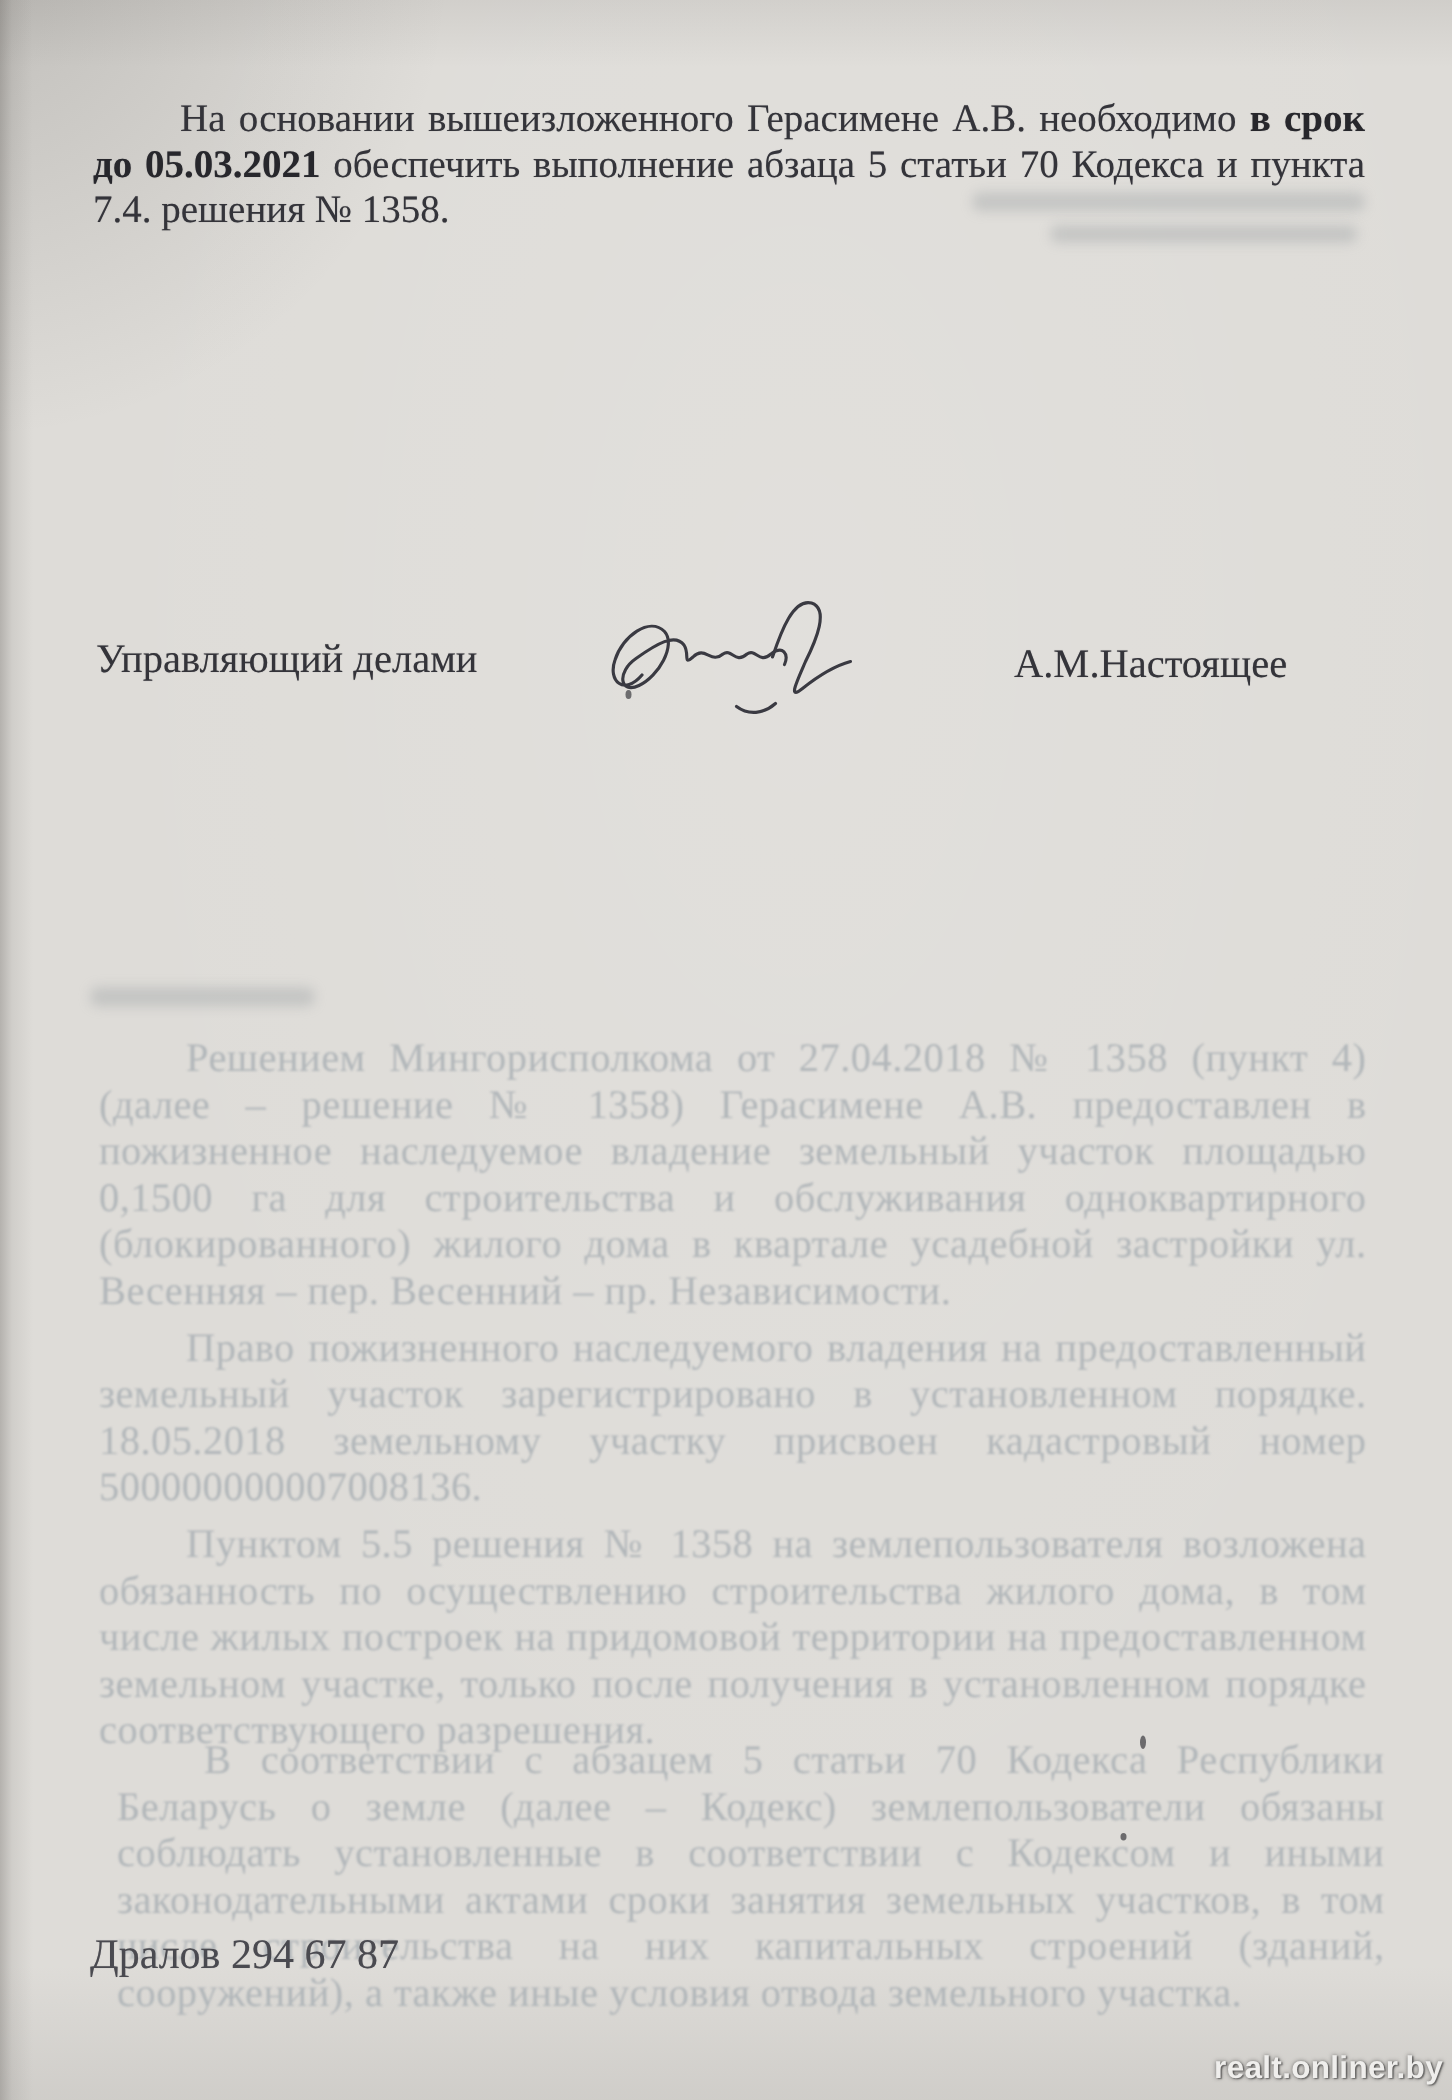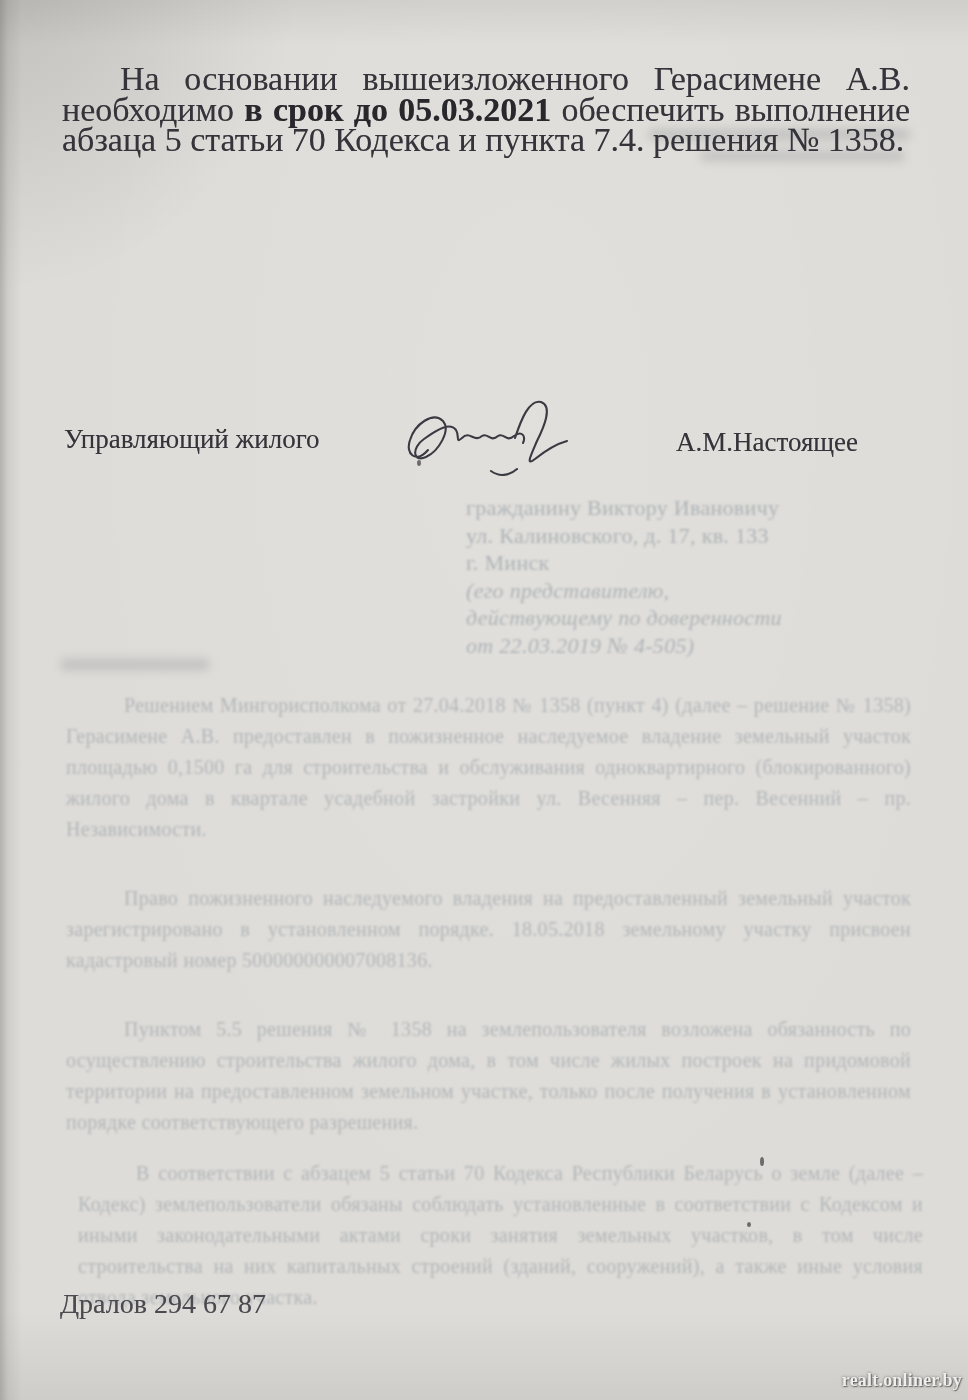--- a/index.html
+++ b/index.html
@@ -10,62 +10,54 @@
     background:
       linear-gradient(90deg, rgba(84,80,76,0.30) 0px, rgba(84,80,76,0.10) 8px, rgba(84,80,76,0) 22px),
       radial-gradient(circle at -2% -2%, rgba(70,68,64,0.20), rgba(70,68,64,0) 320px),
       linear-gradient(180deg, rgba(110,106,102,0.12) 0px, rgba(110,106,102,0) 45px),
       linear-gradient(0deg, rgba(118,114,110,0.14) 0px, rgba(118,114,110,0) 90px),
       radial-gradient(ellipse at 55% 30%, rgba(255,255,255,0.10), rgba(255,255,255,0) 65%),
       #dedcd8;
   }
   .doc-text{
     position:absolute;left:62px;top:64px;width:848px;
-    font-size:34px;line-height:30.5px;color:#34343a;
+    font-size:26px;line-height:30.5px;color:#34343a;
     text-align:justify;
     text-shadow:0 0 0.6px rgba(60,60,66,0.45);
   }
   .doc-text p{margin:0;text-indent:58px;}
   .doc-text p.bold, .doc-text b{font-weight:bold;color:#27272c;}
   .doc-text .u{text-decoration:underline;text-underline-offset:4px;text-decoration-thickness:1.6px;}
   .sig-label{position:absolute;left:64px;top:424px;font-size:27px;color:#34343a;text-shadow:0 0 0.6px rgba(60,60,66,0.45);}
   .sig-name{position:absolute;left:676px;top:427px;font-size:27px;color:#34343a;text-shadow:0 0 0.6px rgba(60,60,66,0.45);}
   .sig-svg{position:absolute;left:398px;top:392px;}
   .footer-contact{position:absolute;left:60px;top:1288px;font-size:28px;color:#4a4a50;text-shadow:0 0 0.5px rgba(70,70,76,0.4);}
   .bleed{
     position:absolute;color:#b2b7ba;filter:blur(0.8px);
     text-align:justify;letter-spacing:0.3px;
   }
   .bleed p{margin:0;text-indent:58px;}
-  .bleed-par{left:66px;width:845px;font-size:20px;line-height:31px;}
+  .bleed-par{left:66px;width:845px;font-size:27px;line-height:31px;}
   .address-block{left:466px;top:494px;width:440px;font-size:22px;line-height:27.5px;text-align:left;color:#aeb4b8;}
   .address-block div{text-indent:0;}
   .address-block div:nth-child(n+4){font-style:italic;}
   .smudge{position:absolute;background:rgba(150,154,158,0.35);filter:blur(4px);border-radius:6px;}
   .speck{position:absolute;background:#45454a;border-radius:50%;opacity:0.75;}
   .watermark{
     position:absolute;right:6px;bottom:9px;
-    font-family:Liberation Serif, serif;
-    font-weight:700;font-size:18px;letter-spacing:0.2px;color:#efeeec;
+    font-family:Liberation Sans, sans-serif;
+    font-weight:700;font-size:21px;letter-spacing:0.2px;color:#efeeec;
     text-shadow:0 0 3px rgba(30,30,30,0.55),1px 1px 1px rgba(30,30,30,0.5);
   }
 </style>
 </head>
 <body>
 
 <div class="page">
 
-  <div class="bleed address-block">
-    <div>гражданину Виктору Ивановичу</div>
-    <div>ул. Калиновского, д. 17, кв. 133</div>
-    <div>г. Минск</div>
-    <div>(его представителю,</div>
-    <div>действующему по доверенности</div>
-    <div>от 22.03.2019 № 4-505)</div>
-  </div>
 
   <div class="bleed bleed-par" style="top:690px;">
     <p>Решением Мингорисполкома от 27.04.2018 № 1358 (пункт 4) (далее – решение № 1358) Герасимене А.В. предоставлен в пожизненное наследуемое владение земельный участок площадью 0,1500 га для строительства и обслуживания одноквартирного (блокированного) жилого дома в квартале усадебной застройки ул. Весенняя – пер. Весенний – пр. Независимости.</p>
   </div>
   <div class="bleed bleed-par" style="top:883px;">
     <p>Право пожизненного наследуемого владения на предоставленный земельный участок зарегистрировано в установленном порядке. 18.05.2018 земельному участку присвоен кадастровый номер 500000000007008136.</p>
   </div>
   <div class="bleed bleed-par" style="top:1014px;">
     <p>Пунктом 5.5 решения № 1358 на землепользователя возложена обязанность по осуществлению строительства жилого дома, в том числе жилых построек на придомовой территории на предоставленном земельном участке, только после получения в установленном порядке соответствующего разрешения.</p>
   </div>
@@ -74,21 +66,21 @@
   </div>
 
   <div class="smudge" style="left:648px;top:128px;width:262px;height:13px;"></div>
   <div class="smudge" style="left:700px;top:150px;width:205px;height:12px;"></div>
   <div class="smudge" style="left:60px;top:658px;width:150px;height:13px;"></div>
 
   <div class="doc-text">
     <p><span>На основании вышеизложенного Герасимене А.В. необходимо </span><b>в срок до 05.03.2021</b><span> обеспечить выполнение абзаца 5 статьи 70 Кодекса и пункта 7.4. решения № 1358.</span></p>
   </div>
 
-  <div class="sig-label">Управляющий жилого</div>
+  <div class="sig-label">Управляющий делами</div>
   <svg class="sig-svg" width="215" height="92" viewBox="0 0 215 92">
     <g fill="none" stroke="#3a3a42" stroke-width="2.1" stroke-linecap="round" stroke-linejoin="round">
       <path d="M 30 58 C 18 72, 7 62, 12 48 C 17 32, 35 19, 45 29 C 53 38, 41 59, 28 65 C 15 71, 13 56, 26 47 C 40 37, 52 30, 58 38 C 62 44, 57 52, 64 46 C 72 38, 76 51, 84 44 C 90 40, 92 51, 100 44 C 106 40, 108 51, 116 44 C 124 38, 128 44, 125 51"></path>
       <path d="M 117 46 C 123 28, 131 7, 143 10 C 155 14, 146 35, 139 49 C 133 63, 127 75, 137 67 C 147 59, 158 52, 169 49"></path>
       <path d="M 93 79 C 101 85, 111 84, 119 77"></path>
     </g>
   </svg>
   <div class="sig-name">А.М.Настоящее</div>
 
   <div class="speck" style="left:417px;top:460px;width:4px;height:6px;"></div>

